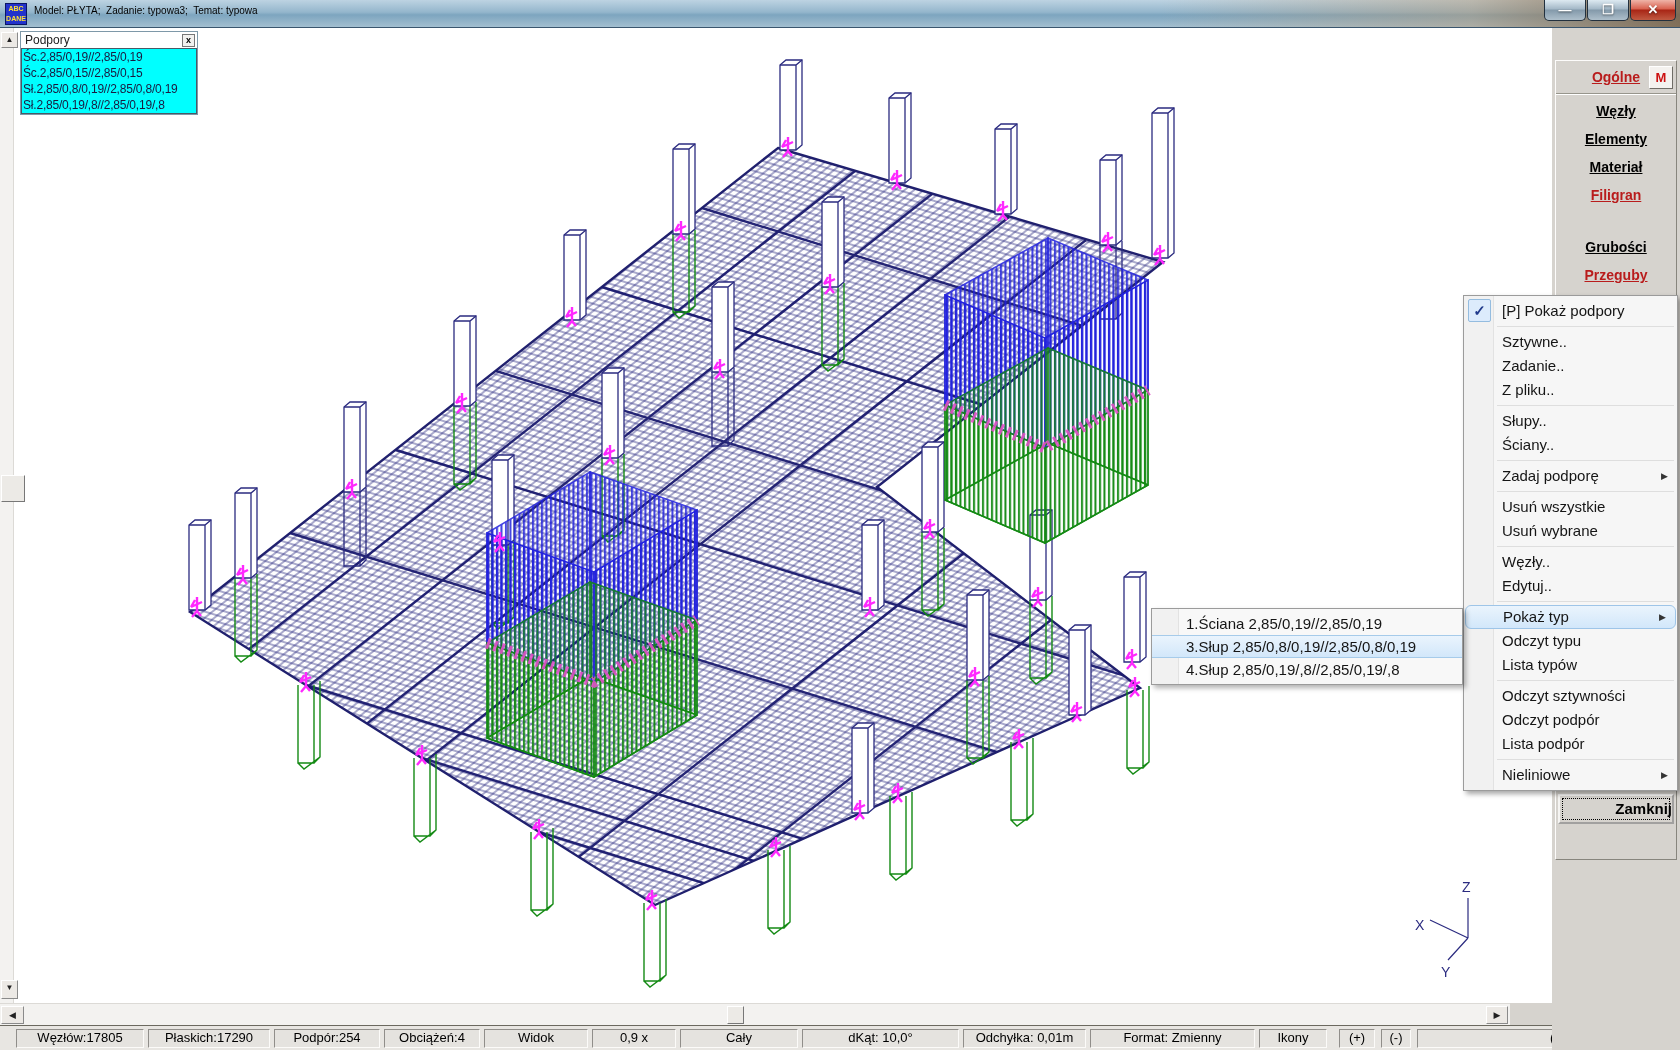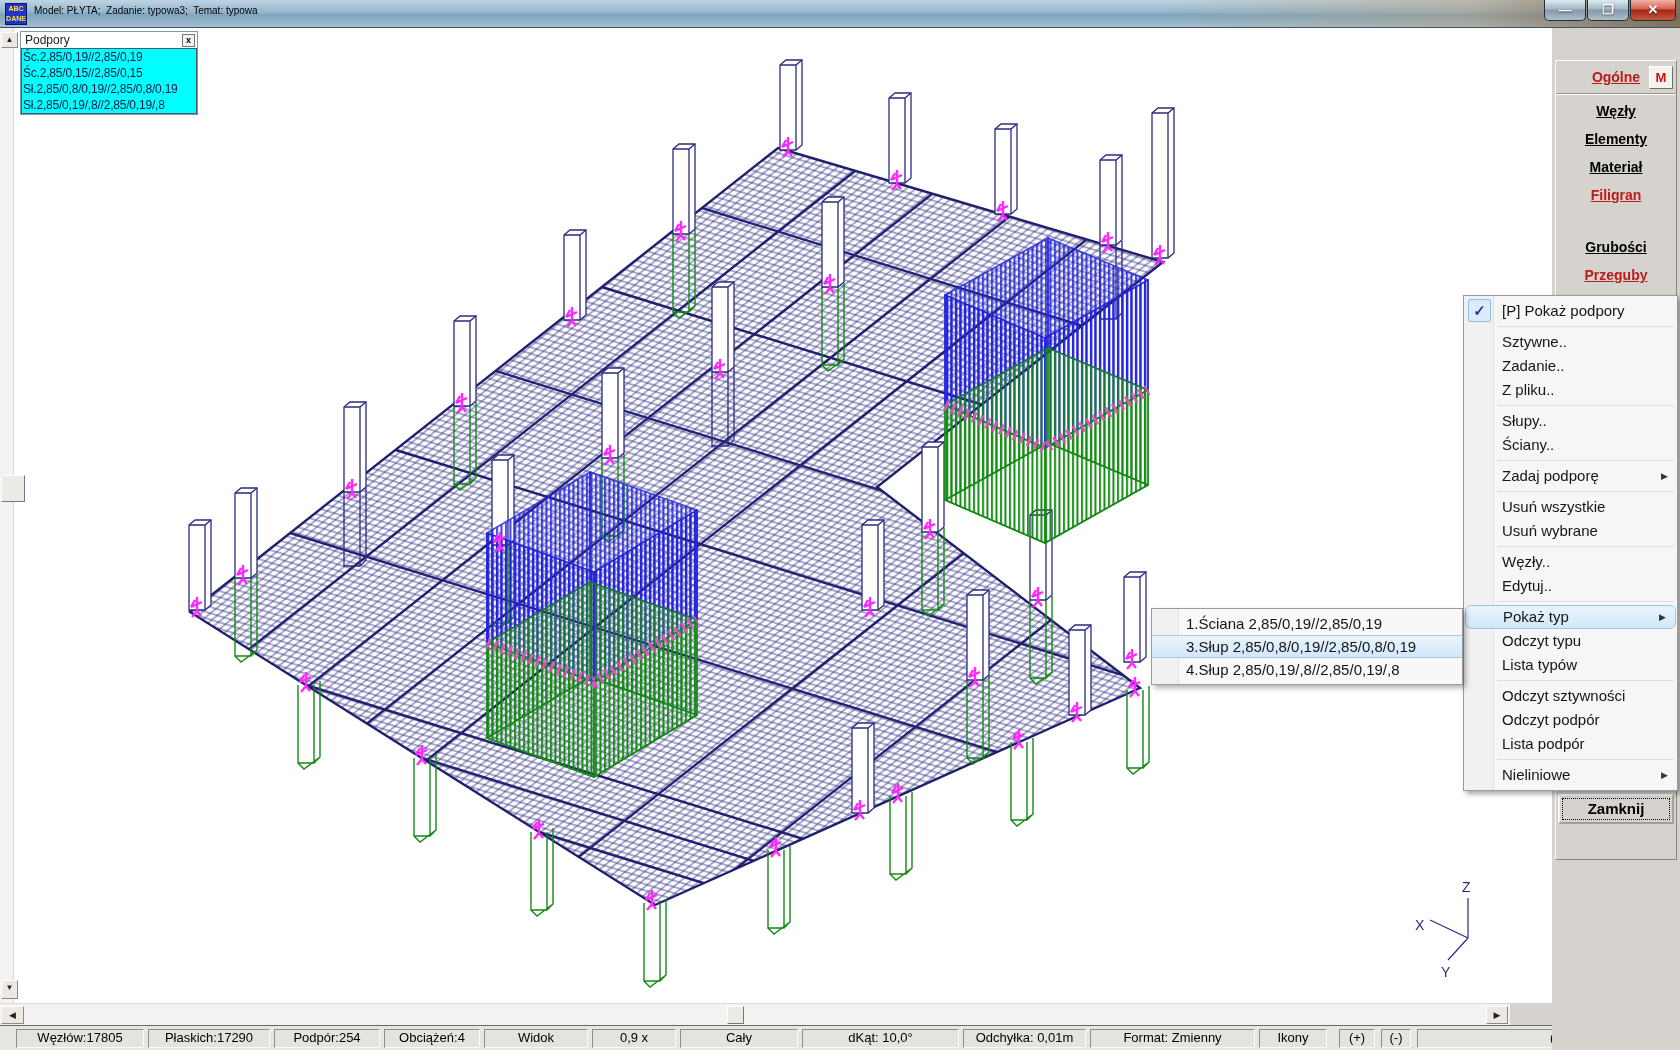--- a/index.html
+++ b/index.html
@@ -65,21 +65,21 @@
   .slink{display:block;text-align:center;font-weight:bold;font-size:14px;text-decoration:underline;
     height:28px;line-height:28px;cursor:pointer}
   .blue{color:#b91c1c}.purple{color:#000000}
   .ogrow{position:relative;height:33px;border-bottom:1px solid #97958c;box-shadow:0 1px 0 #fff;margin-bottom:3px}
   .ogrow .slink{line-height:33px;height:33px}
   .mbtn{position:absolute;right:3px;top:5px;width:24px;height:23px;background:#f4f2ef;
     border:1px solid;border-color:#fff #6f6d67 #6f6d67 #fff;color:#cc1111;font-weight:bold;font-size:13px;
     text-align:center;line-height:21px}
   .gap-links{margin-top:24px}
   .zamknij{position:absolute;left:2px;top:733px;width:116px;height:30px;background:#d6d3ce;
-    border:2px outset #f5f4f2;font-weight:bold;font-size:15px;text-align:center;line-height:26px;
+    border:2px outset #f5f4f2;font-weight:bold;font-size:15px;text-align:right;line-height:26px;
     outline:1px dotted #000;outline-offset:-5px;cursor:pointer}
 
   
   .menu{position:absolute;left:1463px;top:295px;width:215px;padding:3px 0;z-index:30;
     background:linear-gradient(90deg,#f1f1f1 0,#f1f1f1 29px,#e2e2e2 29px,#e2e2e2 30px,#f6f6f6 30px);
     border:1px solid #9b9b9b;box-shadow:3px 3px 5px rgba(0,0,0,.35);font-size:15px;color:#151515}
   .mi{position:relative;height:24px;line-height:24px;padding-left:38px;white-space:nowrap;cursor:pointer}
   .mi .arrow{position:absolute;right:9px;top:0;font-size:9px;color:#333}
   .mi.hl{background:linear-gradient(180deg,#eaf4fd,#d2e7fa);border:1px solid #9ec5e8;border-radius:6px;
     height:24px;line-height:22px;margin:0 1px;padding-left:37px}

